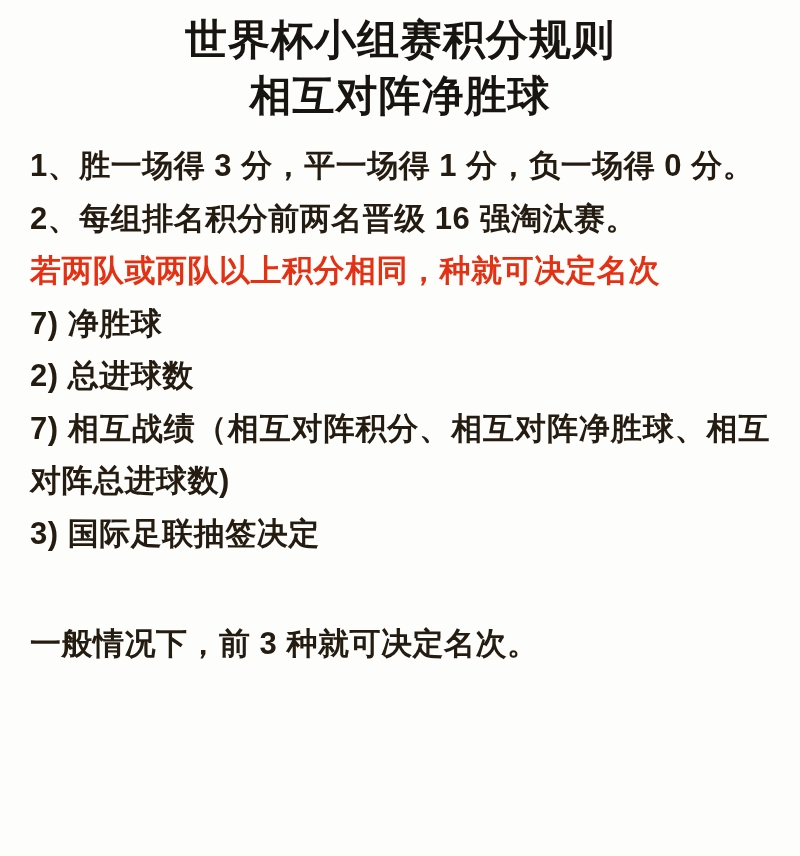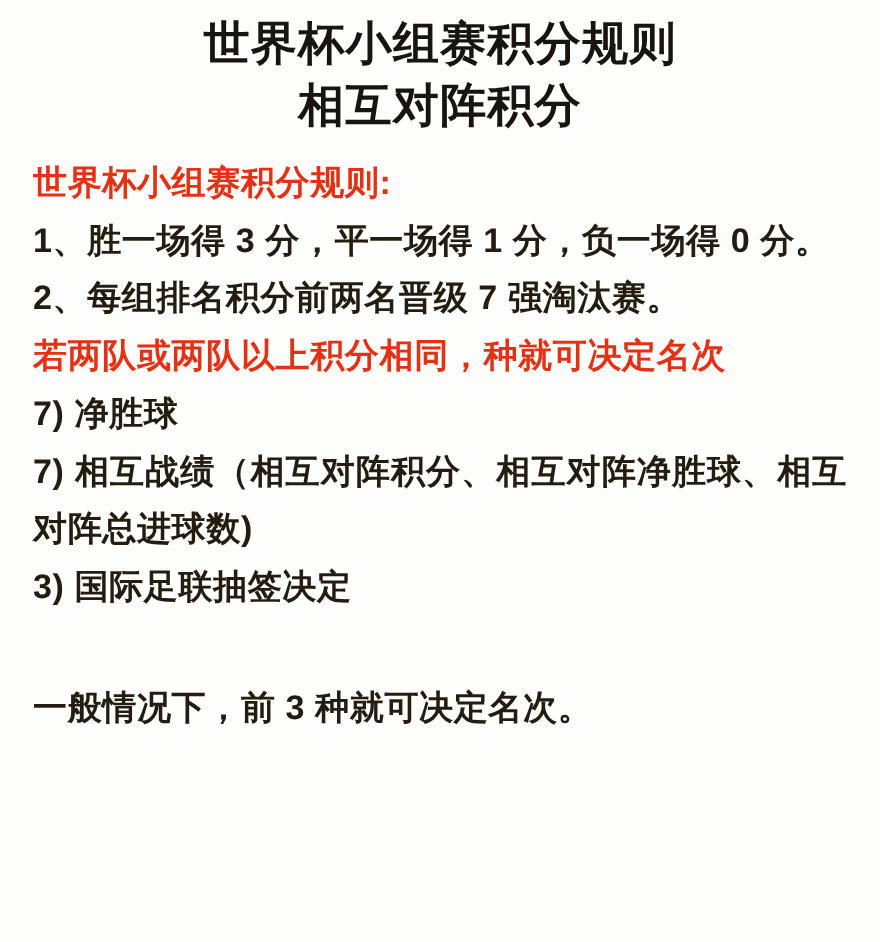--- a/index.html
+++ b/index.html
@@ -42,27 +42,27 @@
     margin-top:58px;
   }
 </style>
 </head>
 <body>
 
 <div class="page">
 
   <h1 class="title">
     <span>世界杯小组赛积分规则</span><br>
-    <span>相互对阵积分</span>
+    <span>相互对阵净胜球</span>
   </h1>
 
   <div class="content">
-    <p class="red">世界杯小组赛积分规则:</p>
     <p>1、胜一场得 3 分，平一场得 1 分，负一场得 0 分。</p>
-    <p>2、每组排名积分前两名晋级 7 强淘汰赛。</p>
+    <p>2、每组排名积分前两名晋级 16 强淘汰赛。</p>
     <p class="red">若两队或两队以上积分相同，种就可决定名次</p>
     <p>7) 净胜球</p>
+    <p>2) 总进球数</p>
     <p>7) 相互战绩（相互对阵积分、相互对阵净胜球、相互对阵总进球数)</p>
     <p>3) 国际足联抽签决定</p>
     <p class="footnote">一般情况下，前 3 种就可决定名次。</p>
   </div>
 
 </div>
 
 </body></html>

